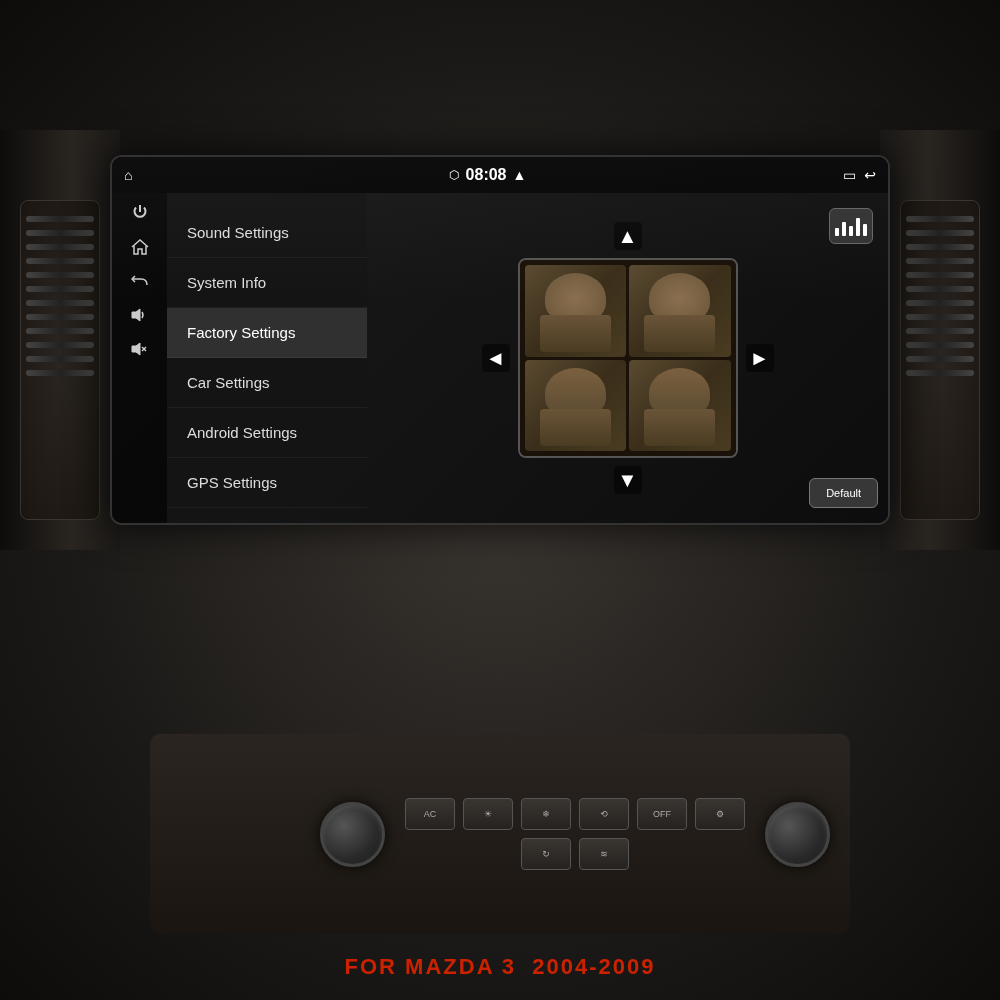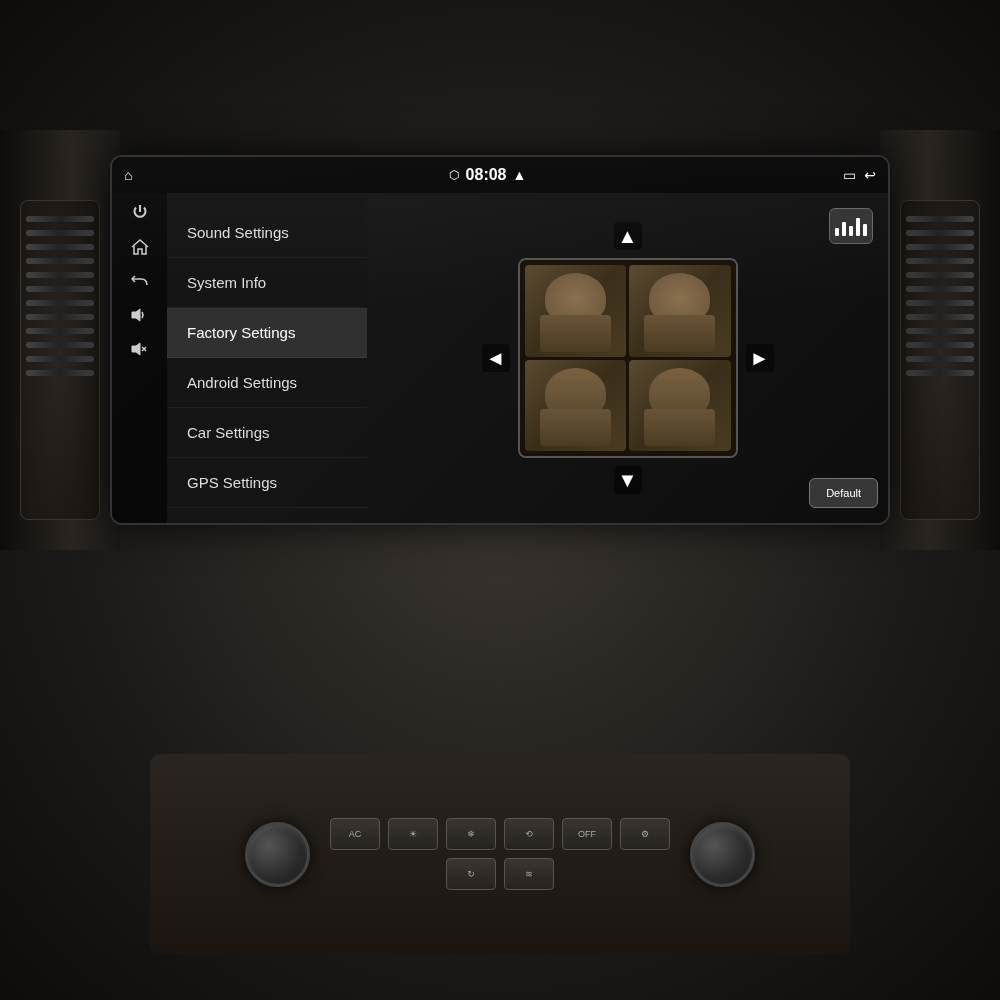--- a/index.html
+++ b/index.html
@@ -39,30 +39,30 @@
       width: 80px;
       height: 320px;
       background: radial-gradient(ellipse, #2a2520 0%, #1a1510 100%);
       border-radius: 8px;
       border: 1px solid #3a3530;
     }
 
     
     .controls-bottom {
       position: absolute;
-      bottom: 46px;
+      bottom: 66px;
       left: 50%;
       transform: translateX(-50%);
       width: 700px;
       height: 200px;
       background: linear-gradient(180deg, #2a2520 0%, #1a1510 100%);
       border-radius: 10px;
       display: flex;
       align-items: center;
-      justify-content: center;
+      justify-content: flex-end;
       padding: 20px;
     }
 
     
     .car-label {
       position: absolute;
       bottom: 20px;
       left: 50%;
       transform: translateX(-50%);
       font-size: 22px;
@@ -510,24 +510,24 @@
         <div class="menu-item">
           <span>Sound Settings</span>
         </div>
         <div class="menu-item">
           <span>System Info</span>
         </div>
         <div class="menu-item active">
           <span>Factory Settings</span>
         </div>
         <div class="menu-item">
+          <span>Car Settings</span>
+        </div>
+        <div class="menu-item">
           <span>Android Settings</span>
-        </div>
-        <div class="menu-item">
-          <span>Car Settings</span>
         </div>
         <div class="menu-item">
           <span>GPS Settings</span>
         </div>
       </div>
 
       <div class="content-area">
 
         <div style="position:absolute; top:15px; right:15px;">
           <div class="eq-button">
@@ -606,14 +606,18 @@
         <span class="ctrl-btn-text">↻</span>
       </div>
       <div class="ctrl-btn">
         <span class="ctrl-btn-text">≋</span>
       </div>
     </div>
 
     <div class="knob"></div>
   </div>
 
+  <div class="car-label">
+    <span style="color:#cc2200;">FOR MAZDA 3</span>
+    <span style="color:#cc2200; margin-left:8px;">2004-2009</span>
+  </div>
 
 </div>
 
 </body></html>

